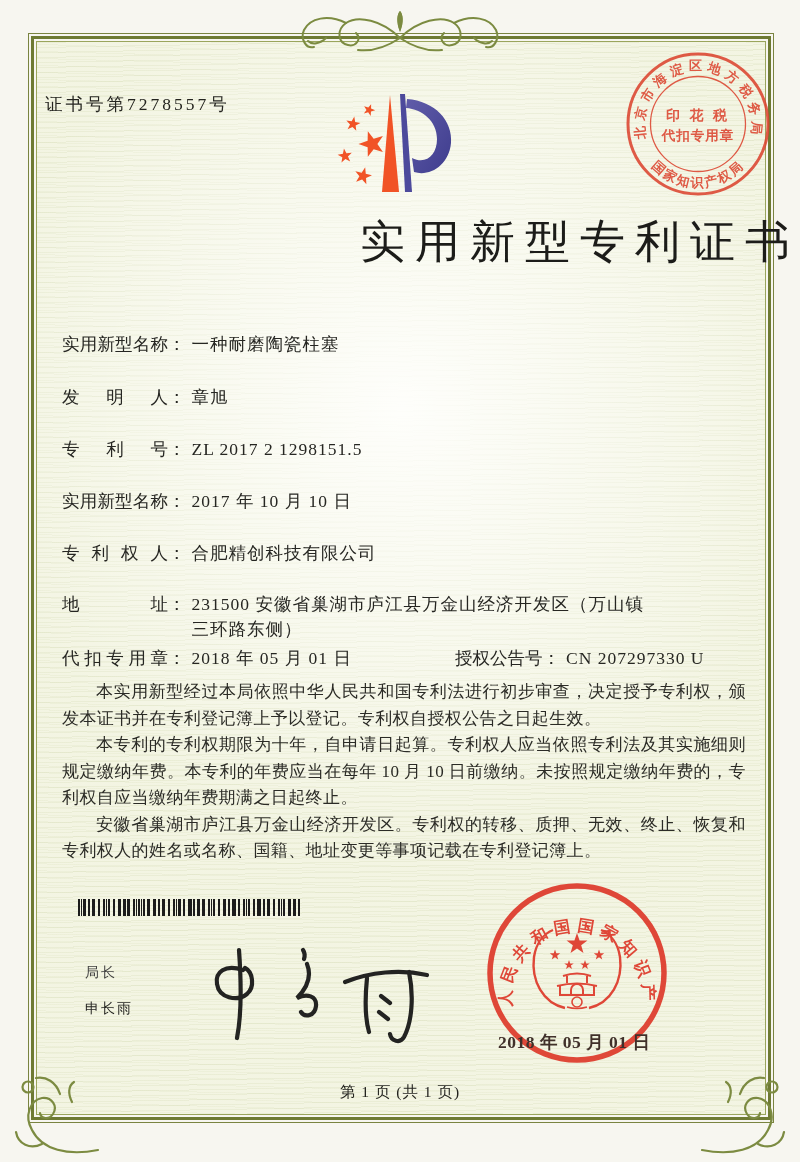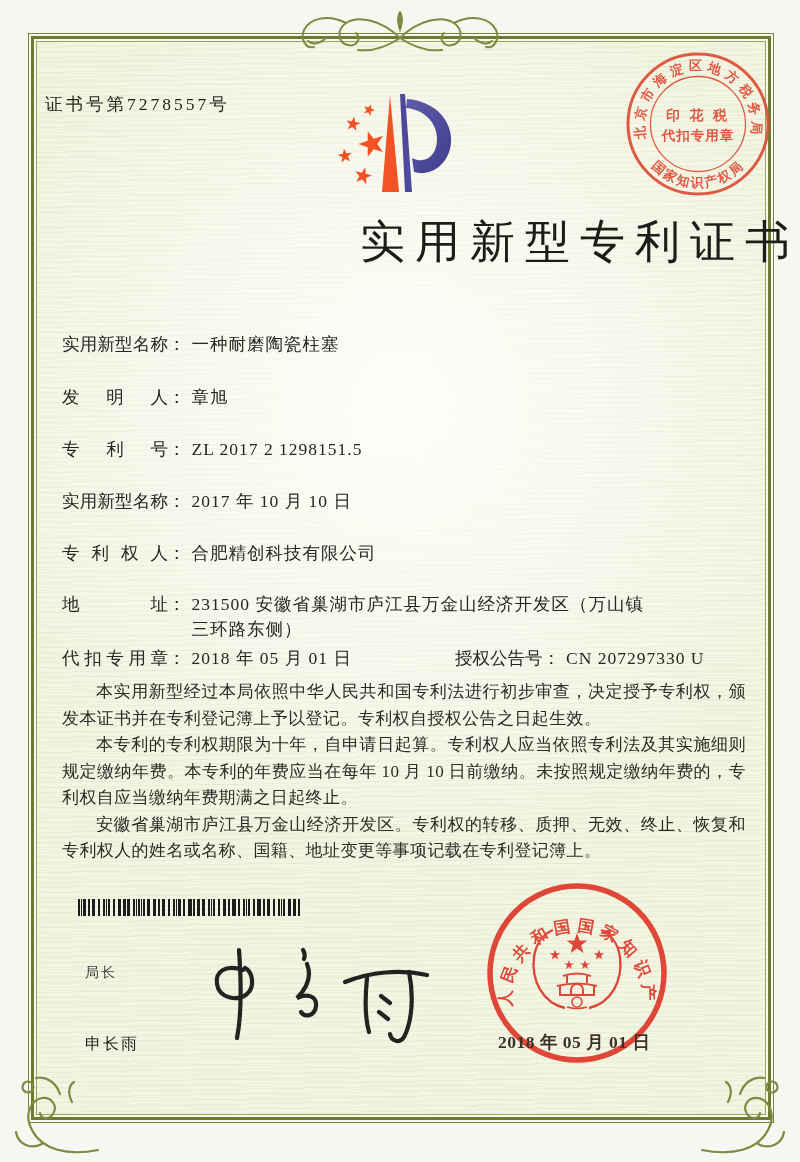--- a/index.html
+++ b/index.html
@@ -24,21 +24,21 @@
   .fvalue2{display:inline-block;vertical-align:top;white-space:normal;line-height:25px;}
   .grant-right{position:absolute;left:393px;top:0;white-space:nowrap;}
   .bodytext{left:62px;top:679px;width:684px;font-size:17px;line-height:26.5px;color:#2b2b26;text-align:justify;letter-spacing:.4px;}
   .bodytext p{margin:0;text-indent:2em;}
   .barcode{left:78px;top:899px;width:222px;height:17px;
     background:
       repeating-linear-gradient(90deg,#1c1c1c 0 2px,transparent 2px 5px),
       repeating-linear-gradient(90deg,#1c1c1c 0 1px,transparent 1px 7px),
       repeating-linear-gradient(90deg,transparent 0 3px,#1c1c1c 3px 4px,transparent 4px 11px);}
   .director{left:85px;top:964px;font-size:14px;color:#404040;letter-spacing:2px;}
-  .director2{left:85px;top:1000px;font-size:16px;color:#1f1f1c;letter-spacing:2px;margin-top:34px;}
+  .director2{left:85px;top:1000px;font-size:14px;color:#1f1f1c;letter-spacing:2px;}
   .seal-date{left:498px;top:1030px;font-size:17.5px;font-weight:bold;color:#40302a;letter-spacing:.5px;z-index:6;}
   .pfooter{left:0;right:0;top:1082px;text-align:center;font-size:15.5px;color:#23231f;letter-spacing:1px;}
   .svgabs{position:absolute;}
 </style>
 </head>
 <body>
 
 <div class="page">
 
   <svg width="0" height="0" style="position:absolute" aria-hidden="true">
@@ -201,14 +201,15 @@
           <path d="M -10,30 Q 0,33 10,30" stroke-width="1.6"></path>
           <path d="M -12,31 C -34,26 -46,4 -43,-20 C -41,-33 -34,-43 -24,-47" stroke-width="2.4"></path>
           <path d="M 12,31 C 34,26 46,4 43,-20 C 41,-33 34,-43 24,-47" stroke-width="2.4"></path>
         </g>
       </g>
     </g>
   </svg>
 
   <div class="abs seal-date">2018 年 05 月 01 日</div>
 
+  <div class="abs pfooter">第 1 页 (共 1 页)</div>
 
 </div>
 
 </body></html>

